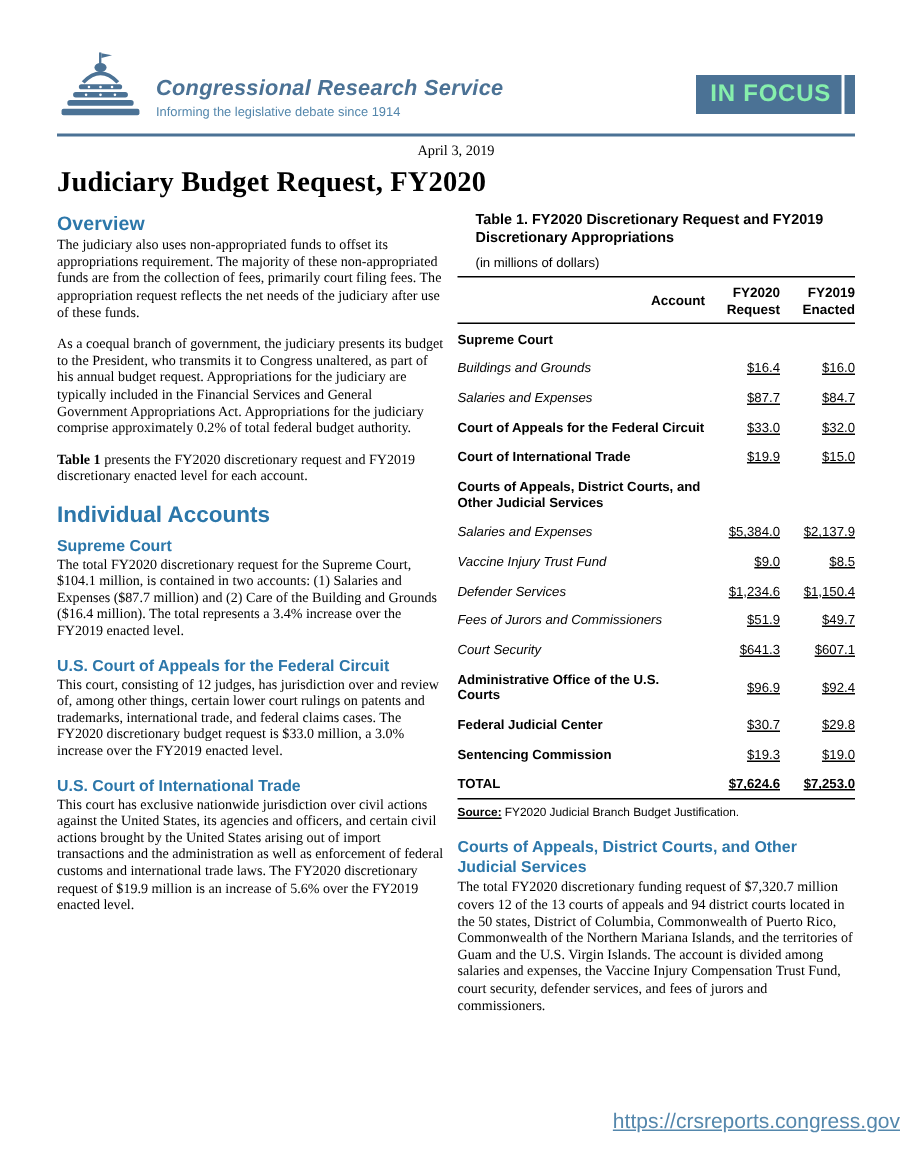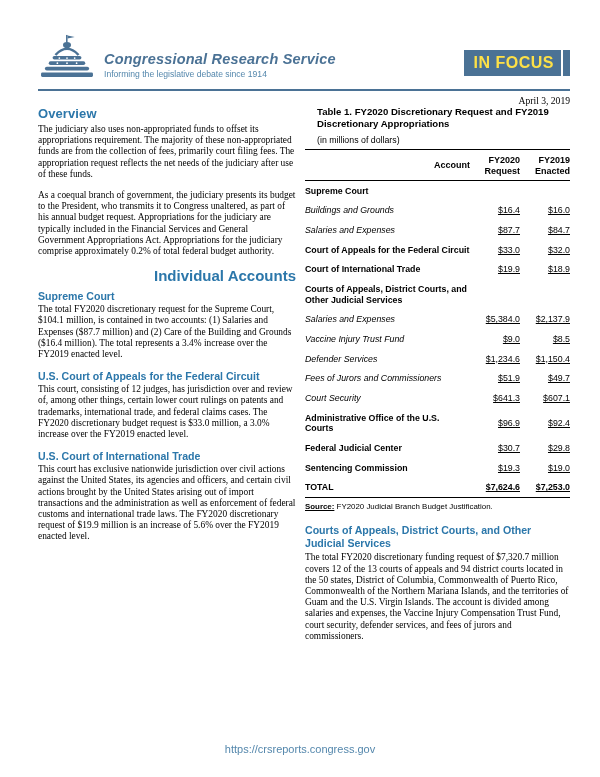--- a/index.html
+++ b/index.html
@@ -23,52 +23,52 @@
     font-family: "Liberation Sans", sans-serif;
     font-weight: bold; font-style: italic;
     font-size: 14.5px; color: #4b7295; letter-spacing: 0.2px;
   }
   .logo-tagline {
     font-family: "Liberation Sans", sans-serif;
     font-size: 8.6px; color: #5487ac; margin-top: 2px;
   }
   .badge {
     position: absolute; right: 0; top: 16px;
-    background: #4b7295; color: #fde047;
+    background: #4b7295; color: #86efac;
     font-family: "Liberation Sans", sans-serif;
     font-weight: bold; font-size: 16px; letter-spacing: 0.5px;
     padding: 4px 16px 4px 10px; line-height: 1.1;
   }
   .badge::after {
     content: ""; position: absolute; right: 7px; top: 0; bottom: 0;
     width: 2px; background: #ffffff;
   }
   .head-rule { border: none; border-top: 2px solid #4b7295; margin-top: 3px; }
   .date-line {
-    text-align: right; font-size: 9.6px; margin-top: 4px;
+    text-align: center; font-size: 9.6px; margin-top: 4px;
     font-family: "Liberation Serif", serif;
   }
   .doc-title {
     font-size: 19px; font-weight: bold; margin-top: 5px; margin-bottom: 8px;
     font-family: "Liberation Serif", serif; letter-spacing: 0.1px;
   }
   
   .cols { display: flex; gap: 9px; }
   .col-left { width: 258px; flex: 0 0 auto; }
   .col-right { flex: 1 1 auto; }
   .body-p {
     font-size: 9.4px; line-height: 11.2px; margin-bottom: 10px;
   }
   .h-main {
     font-family: "Liberation Sans", sans-serif; font-weight: bold;
     color: #2c77aa; font-size: 13px; margin-bottom: 3px; letter-spacing: 0.1px;
   }
   .h-big {
     font-family: "Liberation Sans", sans-serif; font-weight: bold;
-    color: #2c77aa; font-size: 15px; margin: 10px 0 6px 0; text-align: right;
+    color: #2c77aa; font-size: 15px; margin: 10px 0 6px 0;
   }
   .h-sub {
     font-family: "Liberation Sans", sans-serif; font-weight: bold;
     color: #2c77aa; font-size: 10.6px; margin-bottom: 2px; line-height: 12px;
   }
   .section { margin-bottom: 10px; }
   
   .tbl-title {
     font-family: "Liberation Sans", sans-serif; font-weight: bold;
     font-size: 9.6px; line-height: 12px; margin-left: 12px; margin-bottom: 5px;
@@ -97,23 +97,24 @@
   .tbl-notes {
     font-family: "Liberation Sans", sans-serif; font-size: 7.9px;
     line-height: 10px; margin-top: 4px;
   }
   .tbl-notes .np { font-weight: bold; text-decoration: underline; }
   .right-section { margin-top: 12px; }
   .right-section .h-sub { line-height: 12.5px; margin-bottom: 3px; }
   
   .footer {
     position: absolute; left: 0; right: 0; bottom: 22px;
-    text-align: center;
-    font-family: "Liberation Sans", sans-serif; font-size: 11px;
+    text-align: right;
+    font-family: "Liberation Sans", sans-serif; font-size: 14px;
     color: #5487ac;
+    text-decoration: underline;
   }
   .footer a { color: #5487ac; text-decoration: none; }
   .bold { font-weight: bold; }
 </style>
 </head>
 <body>
 
 <div class="page">
 
   <div class="masthead">
@@ -139,27 +140,29 @@
       <div class="logo-text-block">
         <div class="logo-title">Congressional Research Service</div>
         <div class="logo-tagline">Informing the legislative debate since 1914</div>
       </div>
     </div>
     <div class="badge">IN FOCUS</div>
   </div>
   <hr class="head-rule">
   <div class="date-line">April 3, 2019</div>
 
+  <h1 class="doc-title">Judiciary Budget Request, FY2020</h1>
 
   <div class="cols">
 
     <div class="col-left">
       <div class="h-main">Overview</div>
       <p class="body-p">The judiciary also uses non-appropriated funds to offset its appropriations requirement. The majority of these non-appropriated funds are from the collection of fees, primarily court filing fees. The appropriation request reflects the net needs of the judiciary after use of these funds.</p>
       <p class="body-p">As a coequal branch of government, the judiciary presents its budget to the President, who transmits it to Congress unaltered, as part of his annual budget request. Appropriations for the judiciary are typically included in the Financial Services and General Government Appropriations Act. Appropriations for the judiciary comprise approximately 0.2% of total federal budget authority.</p>
+      <p class="body-p"><span class="bold">Table 1</span><span> presents the FY2020 discretionary request and FY2019 discretionary enacted level for each account.</span></p>
 
       <div class="h-big">Individual Accounts</div>
 
       <div class="section">
         <div class="h-sub">Supreme Court</div>
         <p class="body-p">The total FY2020 discretionary request for the Supreme Court, $104.1 million, is contained in two accounts: (1) Salaries and Expenses ($87.7 million) and (2) Care of the Building and Grounds ($16.4 million). The total represents a 3.4% increase over the FY2019 enacted level.</p>
       </div>
 
       <div class="section">
         <div class="h-sub">U.S. Court of Appeals for the Federal Circuit</div>
@@ -201,21 +204,21 @@
             <td class="num">$84.7</td>
           </tr>
           <tr class="row-bold">
             <td class="acct">Court of Appeals for the Federal Circuit</td>
             <td class="num">$33.0</td>
             <td class="num">$32.0</td>
           </tr>
           <tr class="row-bold">
             <td class="acct">Court of International Trade</td>
             <td class="num">$19.9</td>
-            <td class="num">$18.9</td>
+            <td class="num">$15.0</td>
           </tr>
           <tr class="row-group">
             <td class="acct">Courts of Appeals, District Courts, and Other Judicial Services</td>
             <td class="num"></td>
             <td class="num"></td>
           </tr>
           <tr class="row-italic">
             <td class="acct">Salaries and Expenses</td>
             <td class="num">$5,384.0</td>
             <td class="num">$2,137.9</td>

